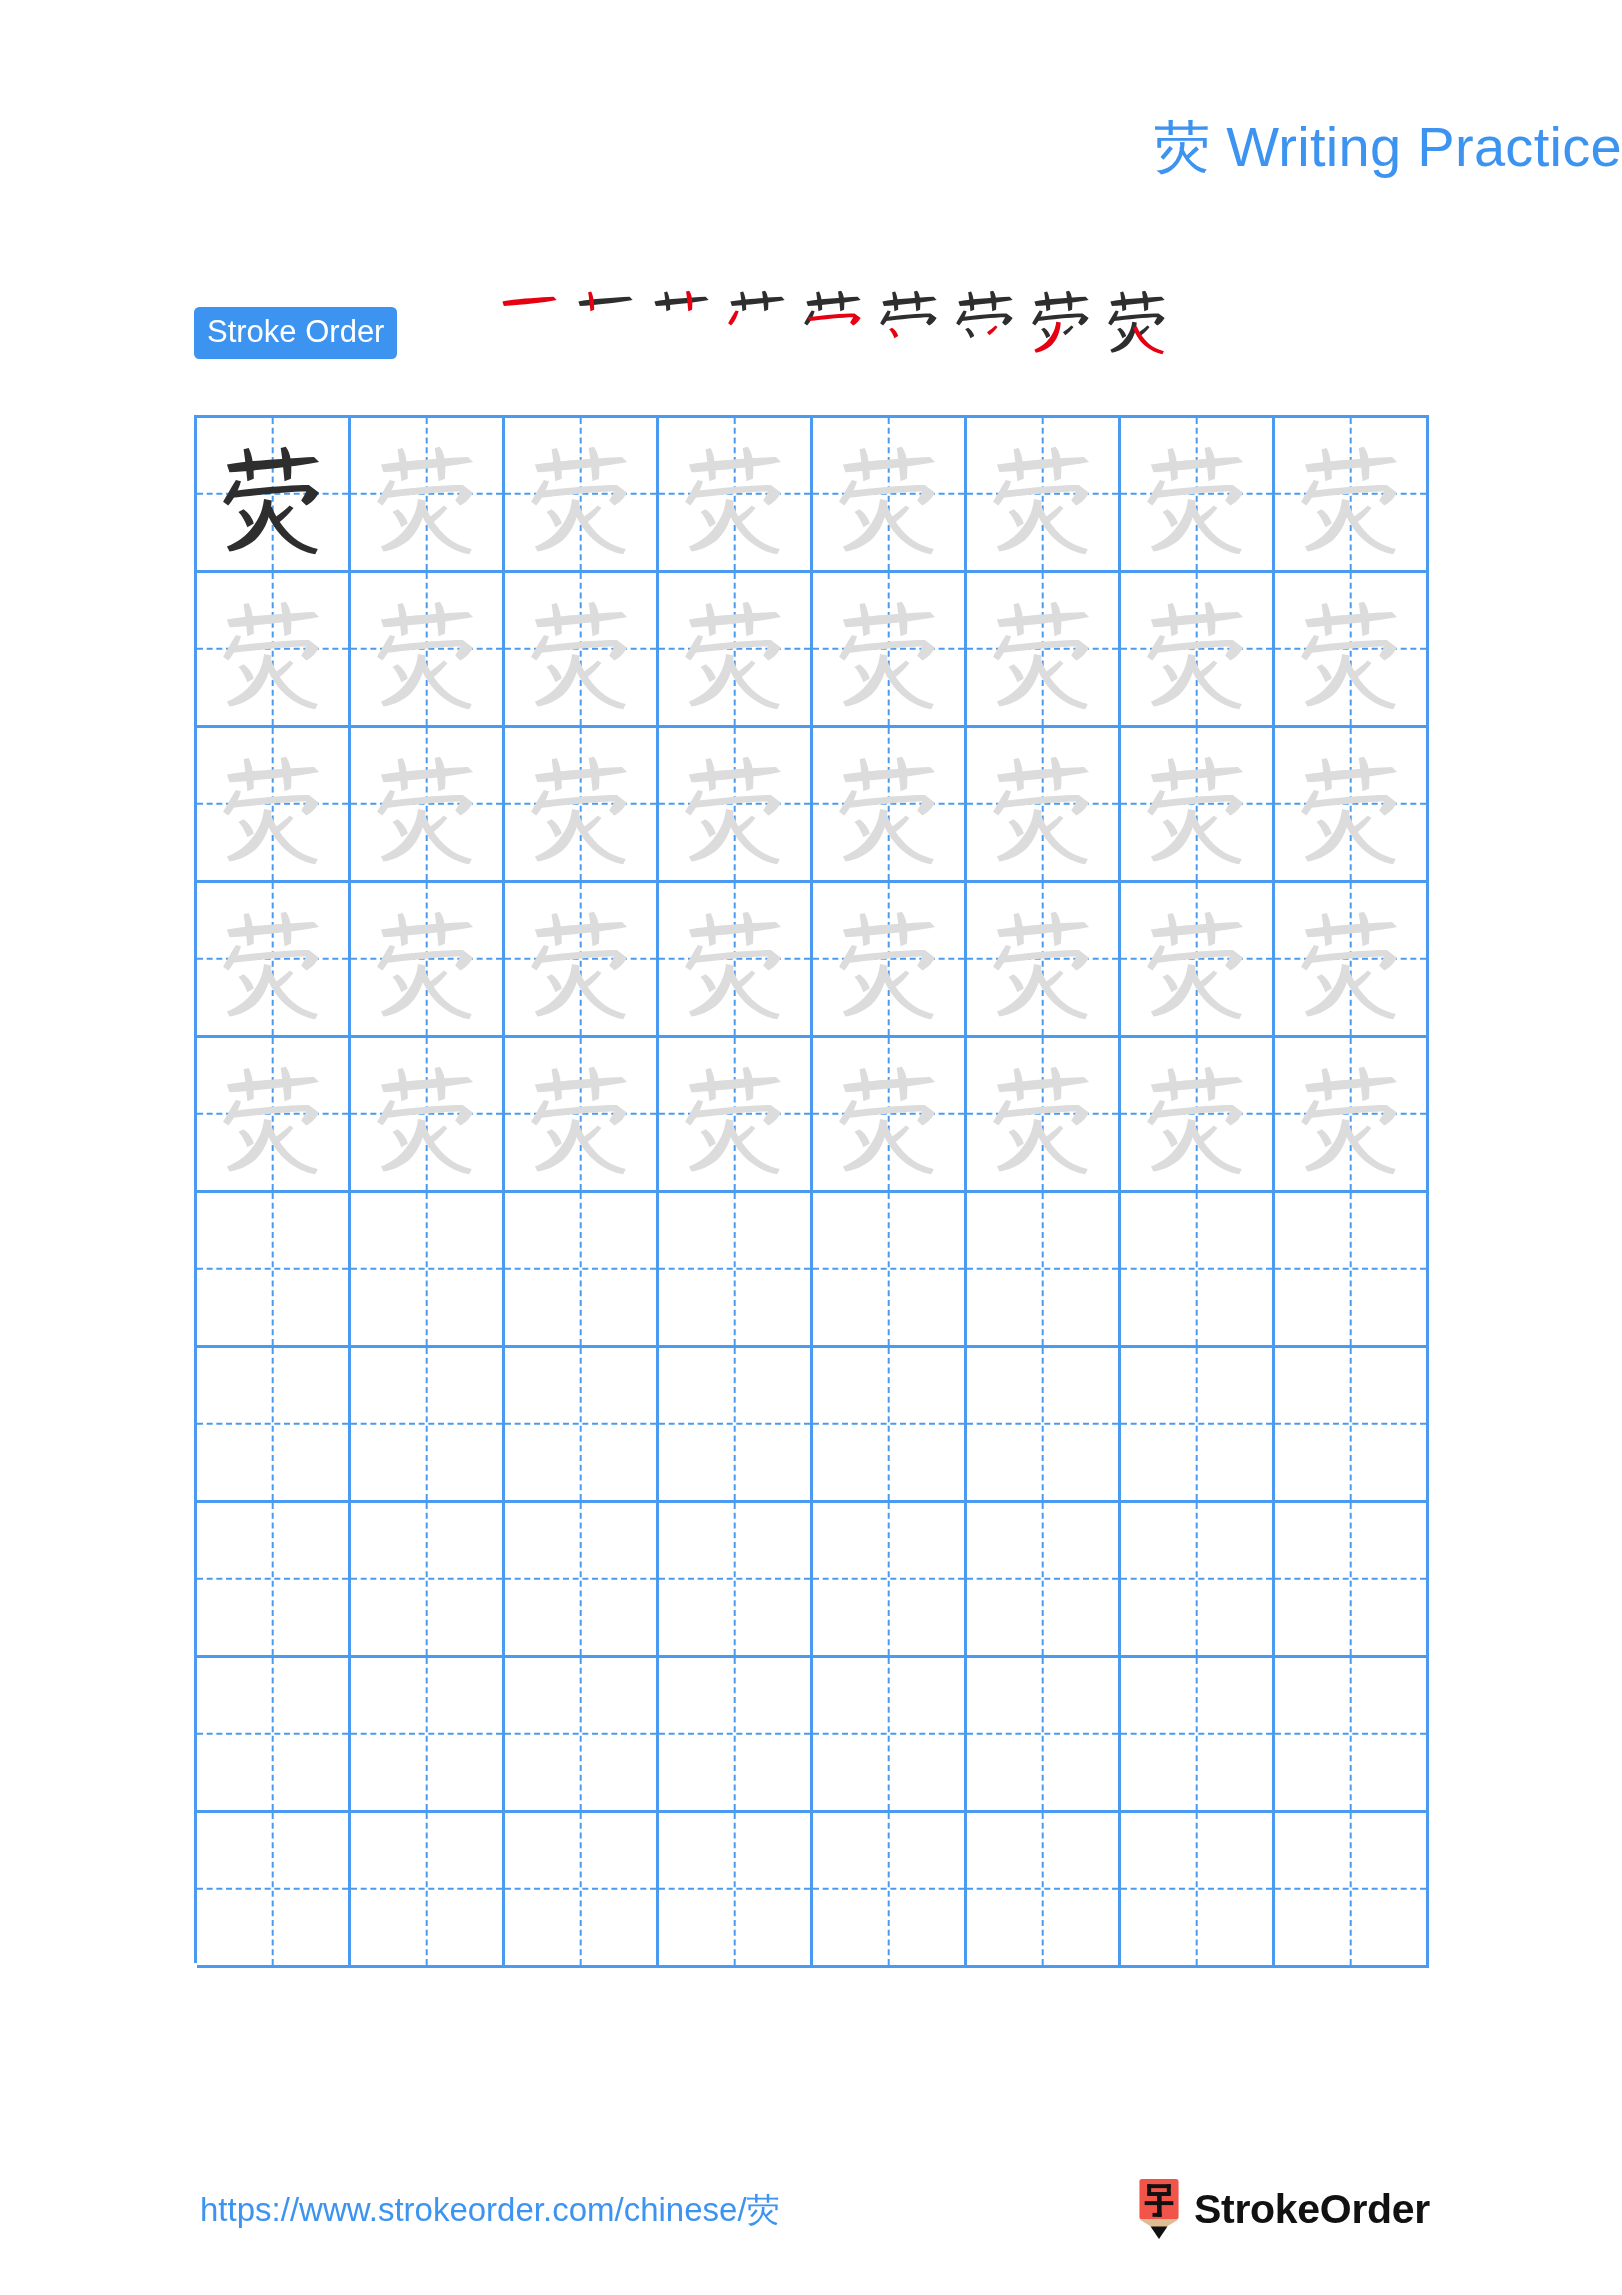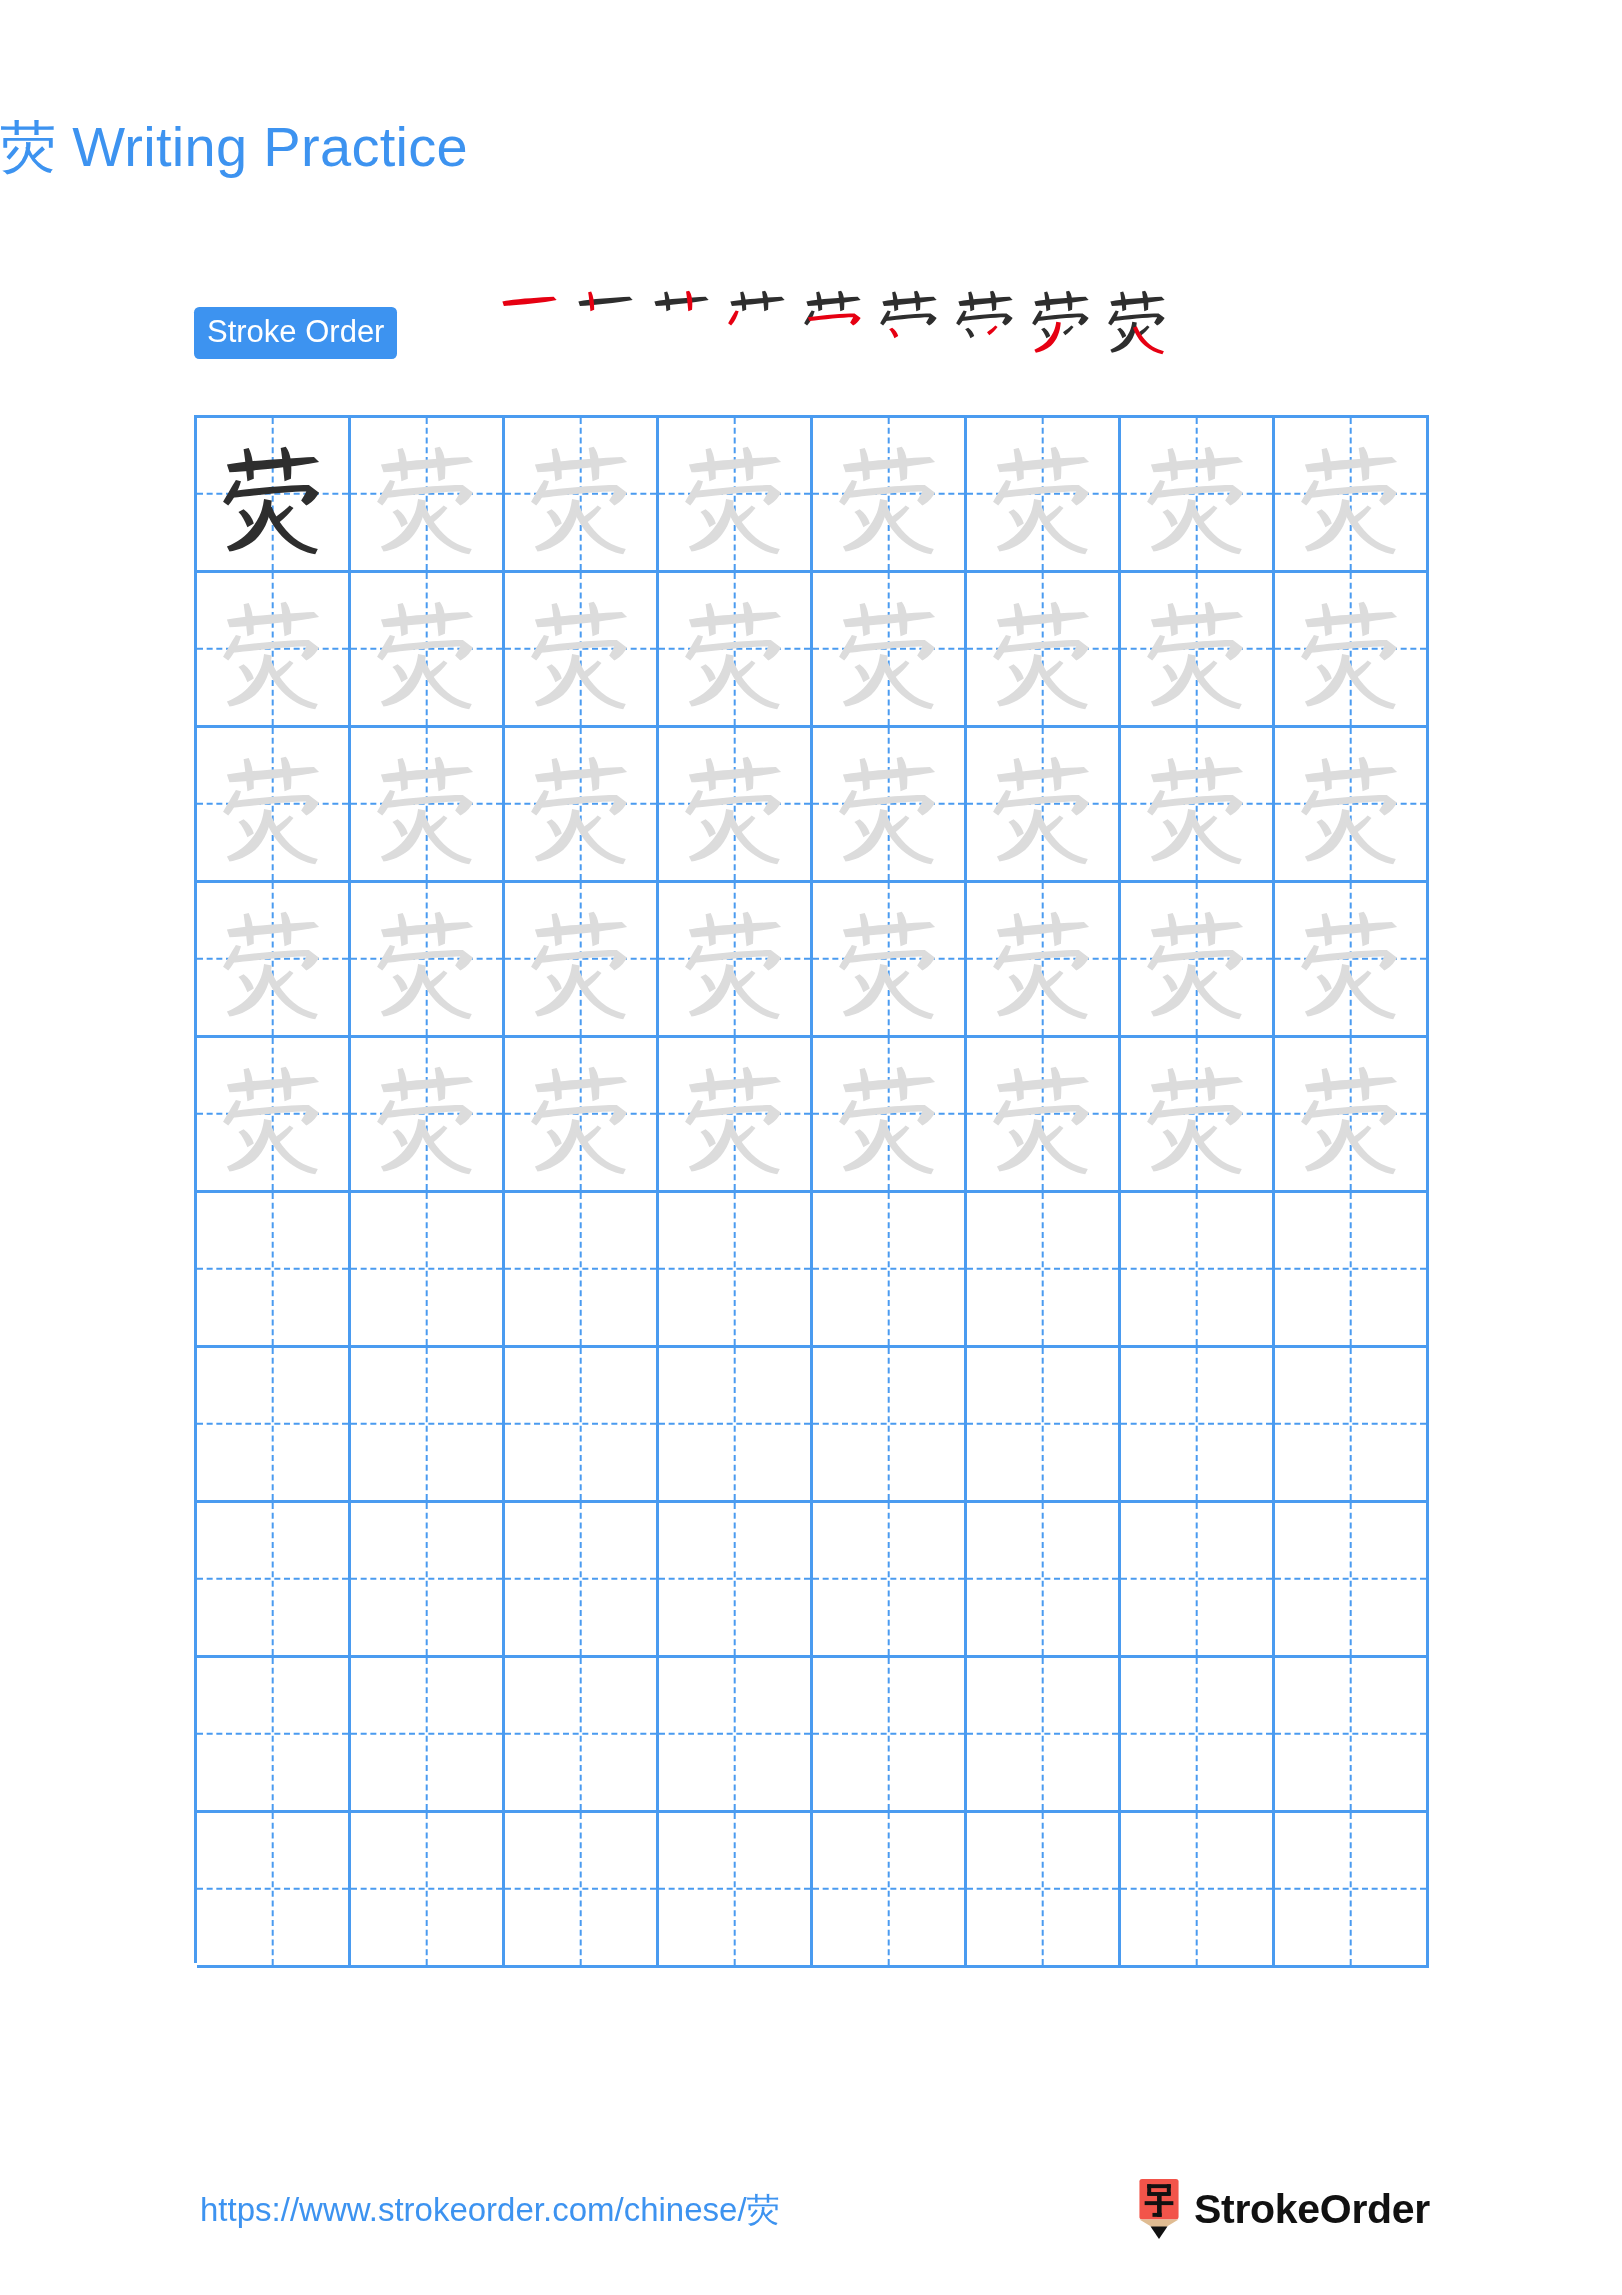--- a/index.html
+++ b/index.html
@@ -14,21 +14,21 @@
     font-family: "Liberation Sans", "DejaVu Sans", sans-serif;
     overflow: hidden;
   }
 
   
   #page-title {
     position: absolute;
     top: 110px;
     left: 0;
     width: 1622px;
-    text-align: left;
+    text-align: right;
     font-size: 56px;
     font-weight: 400;
     color: #3d93f0;
     letter-spacing: 0.3px;
     white-space: nowrap;
   }
 
   
   #stroke-order-section {
     position: absolute;

